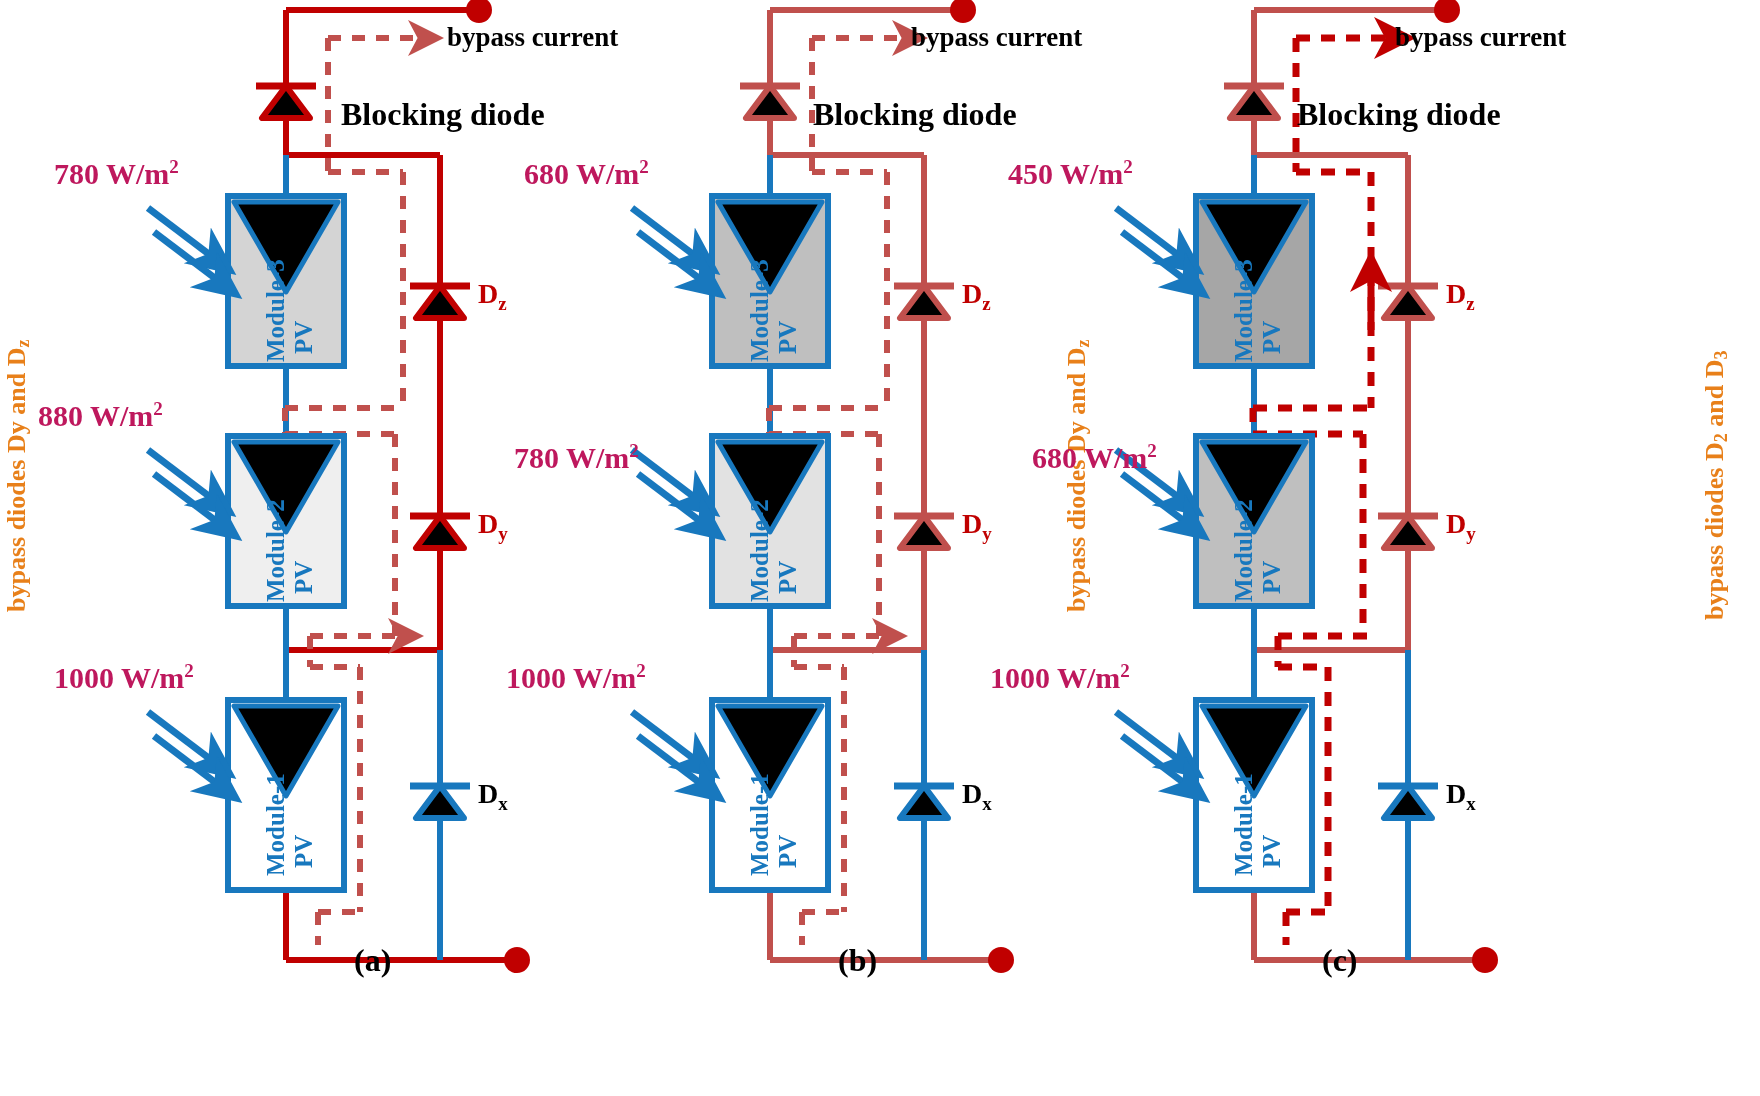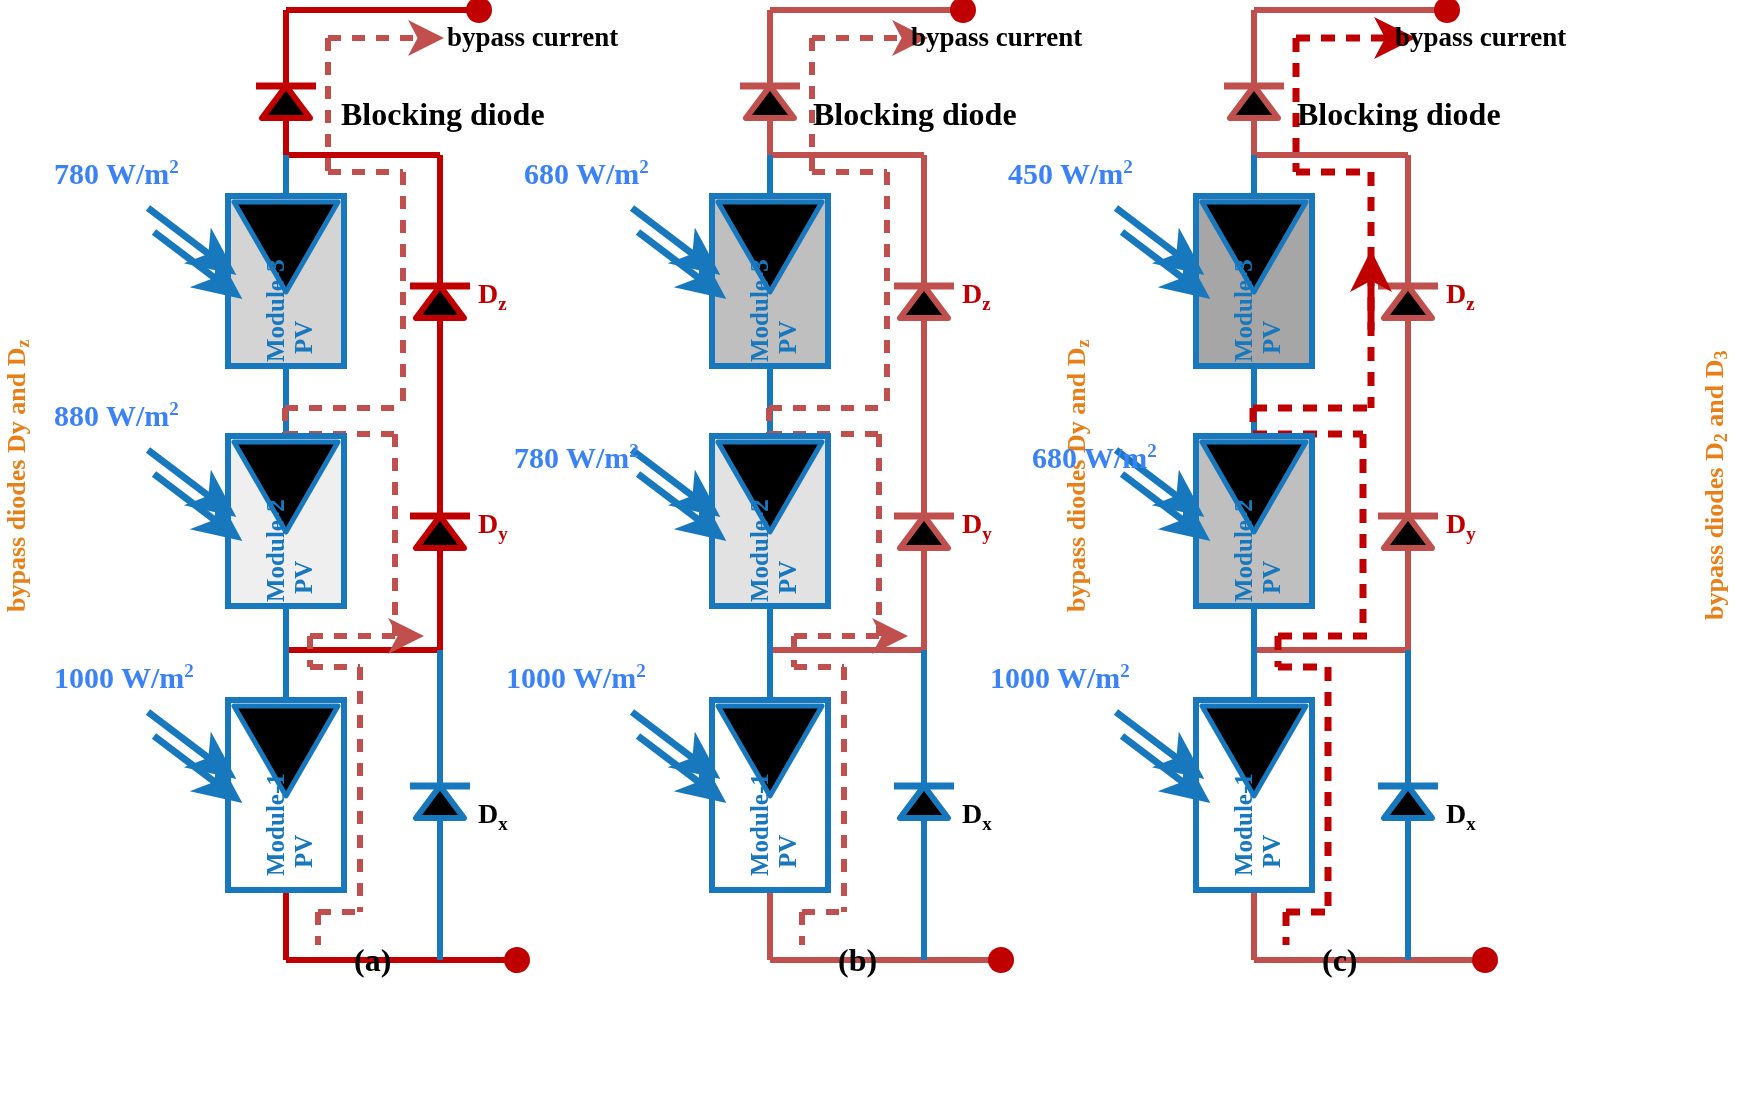--- a/index.html
+++ b/index.html
@@ -1,26 +1,26 @@
 <!DOCTYPE html>
 <html><head>
 <meta charset="utf-8">
 <style>
   html,body{margin:0;padding:0;background:#ffffff;}
   body{width:1760px;height:1096px;overflow:hidden;
        font-family:"Liberation Serif", serif;}
   #root{position:relative;width:1572px;height:1096px;background:#fff;}
   svg{display:block;position:absolute;top:0;left:0;}
   .txt{position:absolute;font-family:"Liberation Serif",serif;font-weight:bold;white-space:nowrap;}
-  .irr{font-size:30px;color:#3b82f6;font-family:Liberation Serif, serif;}
+  .irr{font-size:30px;color:#be185d;font-family:Liberation Serif, serif;}
   .irr sup{font-size:19px;vertical-align:super;}
   .blk{font-size:32px;color:#000;}
   .byp{font-size:27px;color:#000;}
   .dlab{font-size:28px;color:#c00000;}
-  .dlab.blue{color:#000000;margin-top:20px;}
+  .dlab.blue{color:#000000;}
   .dlab sub{font-size:19px;}
   .panlab{font-size:32px;color:#000;}
   .vert{font-size:26px;color:#E8801A;
         writing-mode:vertical-rl;text-orientation:mixed;
         transform:rotate(180deg);transform-origin:center;}
   .vert sub{font-size:18px;}
   .modtxt{position:absolute;font-family:"Liberation Serif",serif;font-weight:bold;
           color:#1878BE;font-size:25px;white-space:nowrap;
           writing-mode:vertical-rl;transform:rotate(180deg);}
 </style>
@@ -305,21 +305,21 @@
     <g stroke="#1878BE" stroke-width="7" fill="none">
       <path d="M148,712 L214,762" marker-end="url(#arrBlue)"></path>
       <path d="M154,736 L220,786" marker-end="url(#arrBlue)"></path>
     </g>
   </g>
 </svg>
 
 <div class="txt byp" style="left:447px;top:22px;">bypass current</div>
 <div class="txt blk" style="left:341px;top:96px;">Blocking diode</div>
 <div class="txt irr" style="left:54px;top:156px;"><span>780 W/m</span><sup>2</sup></div>
-<div class="txt irr" style="left:54px;top:398px;text-align:center;"><span>880 W/m</span><sup>2</sup></div>
+<div class="txt irr" style="left:38px;top:398px;text-align:center;"><span>880 W/m</span><sup>2</sup></div>
 <div class="txt irr" style="left:54px;top:660px;"><span>1000 W/m</span><sup>2</sup></div>
 <div class="txt dlab" style="left:478px;top:278px;"><span>D</span><sub>z</sub></div>
 <div class="txt dlab" style="left:478px;top:508px;"><span>D</span><sub>y</sub></div>
 <div class="txt dlab blue" style="left:478px;top:778px;"><span>D</span><sub>x</sub></div>
 <div class="txt panlab" style="left:354px;top:942px;">(a)</div>
 <div class="txt vert" style="left:2px;top:222px;height:390px;"><span>bypass diodes Dy and D</span><sub>z</sub></div>
 <div class="modtxt" style="left:290px;top:236px;height:118px;"><span>PV</span></div>
 <div class="modtxt" style="left:262px;top:226px;height:136px;"><span>Module-3</span></div>
 <div class="modtxt" style="left:290px;top:476px;height:118px;"><span>PV</span></div>
 <div class="modtxt" style="left:262px;top:466px;height:136px;"><span>Module-2</span></div>

